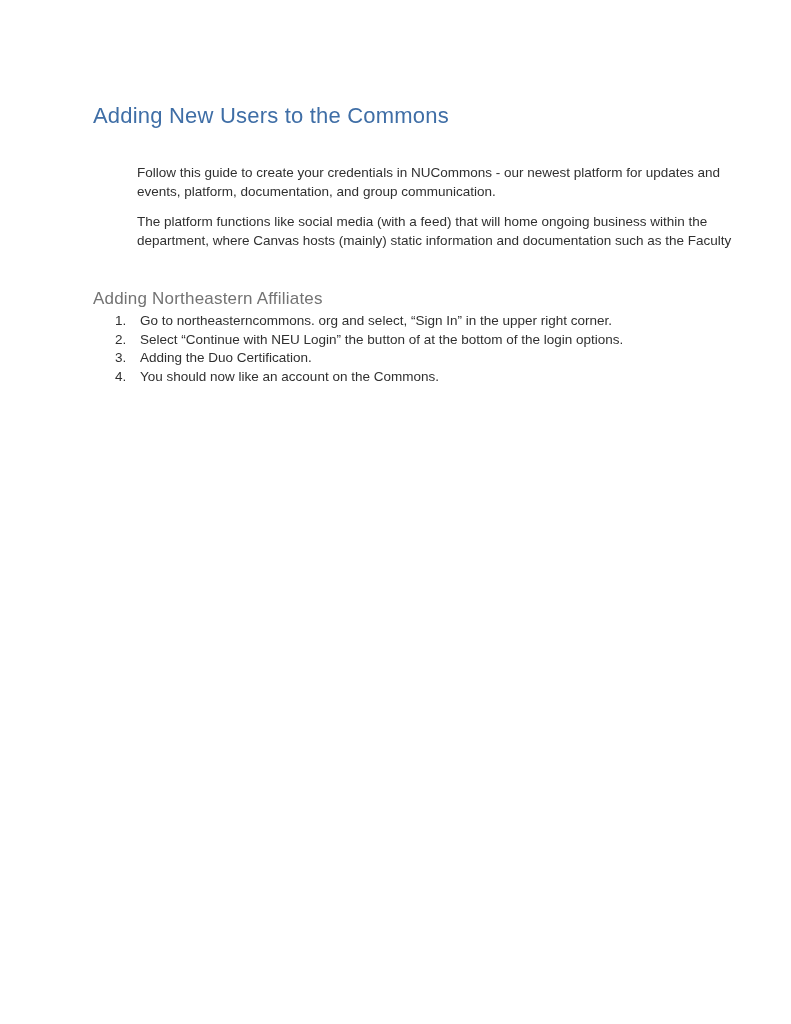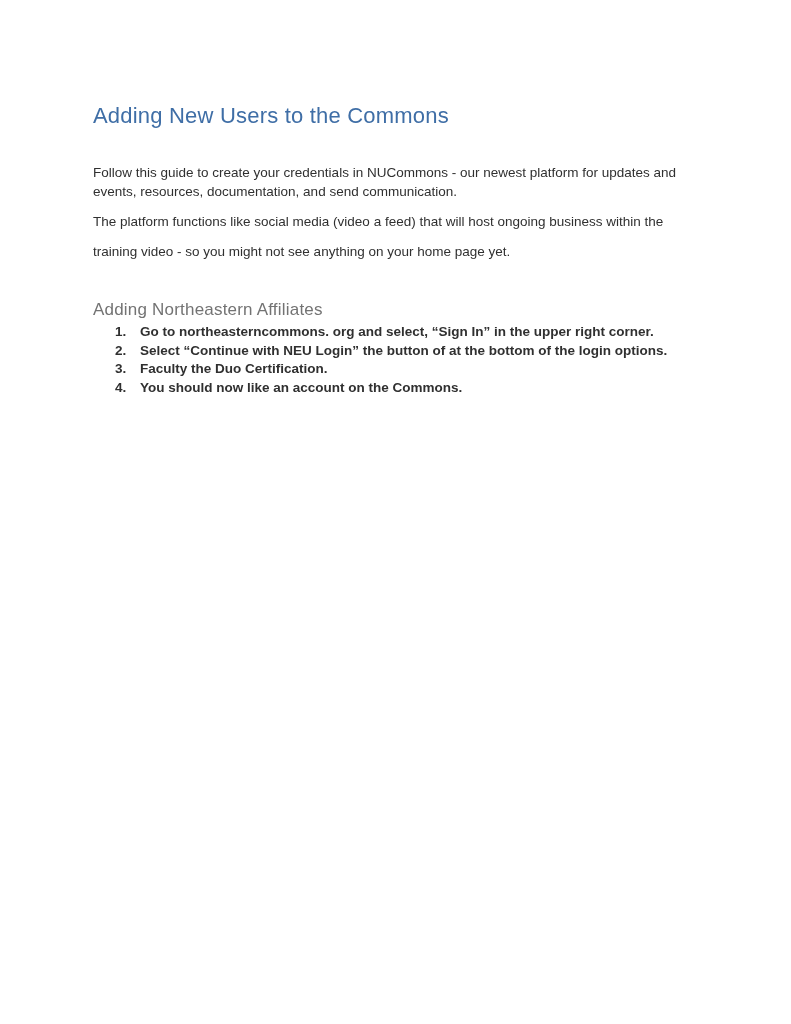--- a/index.html
+++ b/index.html
@@ -30,66 +30,66 @@
     letter-spacing: 0.2px;
   }
   .para {
     margin: 0 0 11px 0;
     font-size: 13.5px;
     line-height: 19px;
     color: #303030;
   }
   .para .line {
     white-space: nowrap;
+    margin-left: 44px;
   }
   h2.section-heading {
     margin: 38px 0 2px 0;
     font-size: 17px;
     line-height: 22px;
     font-weight: 400;
     color: #737373;
     letter-spacing: 0.2px;
   }
   ol.steps {
     margin: 0;
     padding: 0 0 0 37px;
     font-size: 13.5px;
     line-height: 18.6px;
     color: #303030;
-    font-weight: bold;
   }
   ol.steps li {
     padding-left: 10px;
     white-space: nowrap;
   }
 </style>
 </head>
 <body>
 
 <div class="page">
   <div class="content">
 
     <h1 class="doc-title">Adding New Users to the Commons</h1>
 
     <div class="para">
       <div class="line">Follow this guide to create your credentials in NUCommons - our newest platform for updates and</div>
-      <div class="line">events, resources, documentation, and send communication.</div>
+      <div class="line">events, platform, documentation, and group communication.</div>
     </div>
 
     <div class="para">
-      <div class="line">The platform functions like social media (video a feed) that will host ongoing business within the</div>
+      <div class="line">The platform functions like social media (with a feed) that will home ongoing business within the</div>
+      <div class="line">department, where Canvas hosts (mainly) static information and documentation such as the Faculty</div>
     </div>
 
     <div class="para">
-      <div class="line">training video - so you might not see anything on your home page yet.</div>
     </div>
 
     <h2 class="section-heading">Adding Northeastern Affiliates</h2>
 
     <ol class="steps">
       <li>Go to northeasterncommons. org and select, “Sign In” in the upper right corner.</li>
       <li>Select “Continue with NEU Login” the button of at the bottom of the login options.</li>
-      <li>Faculty the Duo Certification.</li>
+      <li>Adding the Duo Certification.</li>
       <li>You should now like an account on the Commons.</li>
     </ol>
 
   </div>
 </div>
 
 </body></html>

